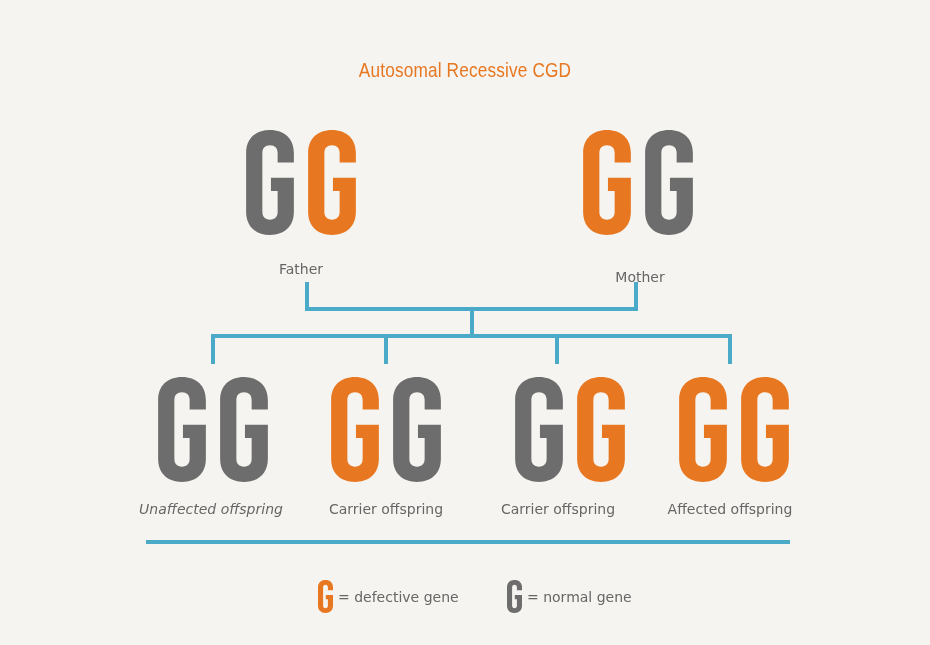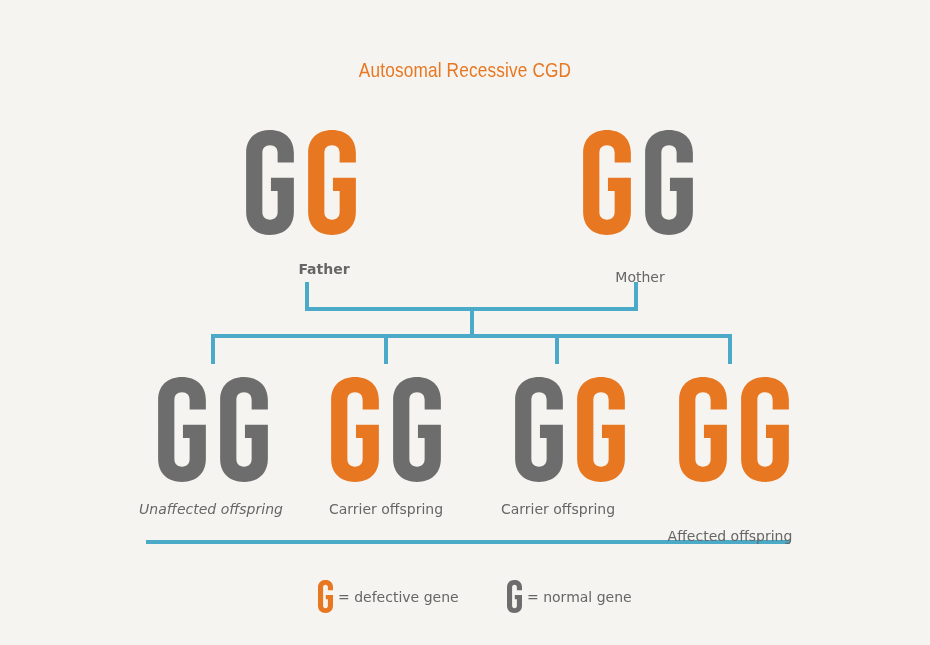--- a/index.html
+++ b/index.html
@@ -39,21 +39,21 @@
 </svg>
 
 <div class="pair" style="left:243px; top:130px;">
     <svg viewBox="0 0 50 110" width="54" height="105" class="glyph">
       <path d="M25 0 C40 0 50 9 50 24 V34 H33 V24 C33 19 30 16 25 16 C20 16 17 19 17 24 V86 C17 91 20 94 25 94 C30 94 33 91 33 86 V64 H26 V50 H50 V86 C50 101 40 110 25 110 C10 110 0 101 0 86 V24 C0 9 10 0 25 0 Z" fill="#6d6d6d"></path>
     </svg>
     <svg viewBox="0 0 50 110" width="54" height="105" class="glyph" style="margin-left: 8px;">
       <path d="M25 0 C40 0 50 9 50 24 V34 H33 V24 C33 19 30 16 25 16 C20 16 17 19 17 24 V86 C17 91 20 94 25 94 C30 94 33 91 33 86 V64 H26 V50 H50 V86 C50 101 40 110 25 110 C10 110 0 101 0 86 V24 C0 9 10 0 25 0 Z" fill="#e87722"></path>
     </svg>
   </div>
-<div class="label" style="left:274px; top:261px; width:100px;font-weight:bold;">Father</div>
+<div class="label" style="left:251px; top:261px; width:100px;">Father</div>
 
 <div class="pair" style="left:580px; top:130px;">
     <svg viewBox="0 0 50 110" width="54" height="105" class="glyph">
       <path d="M25 0 C40 0 50 9 50 24 V34 H33 V24 C33 19 30 16 25 16 C20 16 17 19 17 24 V86 C17 91 20 94 25 94 C30 94 33 91 33 86 V64 H26 V50 H50 V86 C50 101 40 110 25 110 C10 110 0 101 0 86 V24 C0 9 10 0 25 0 Z" fill="#e87722"></path>
     </svg>
     <svg viewBox="0 0 50 110" width="54" height="105" class="glyph" style="margin-left: 8px;">
       <path d="M25 0 C40 0 50 9 50 24 V34 H33 V24 C33 19 30 16 25 16 C20 16 17 19 17 24 V86 C17 91 20 94 25 94 C30 94 33 91 33 86 V64 H26 V50 H50 V86 C50 101 40 110 25 110 C10 110 0 101 0 86 V24 C0 9 10 0 25 0 Z" fill="#6d6d6d"></path>
     </svg>
   </div>
 <div class="label" style="left:590px; top:261px; width:100px;margin-top:8px;">Mother</div>
@@ -89,21 +89,21 @@
 <div class="label" style="left:468px; top:501px; width:180px;">Carrier offspring</div>
 
 <div class="pair" style="left:676px; top:377px;">
     <svg viewBox="0 0 50 110" width="54" height="105" class="glyph">
       <path d="M25 0 C40 0 50 9 50 24 V34 H33 V24 C33 19 30 16 25 16 C20 16 17 19 17 24 V86 C17 91 20 94 25 94 C30 94 33 91 33 86 V64 H26 V50 H50 V86 C50 101 40 110 25 110 C10 110 0 101 0 86 V24 C0 9 10 0 25 0 Z" fill="#e87722"></path>
     </svg>
     <svg viewBox="0 0 50 110" width="54" height="105" class="glyph" style="margin-left: 8px;">
       <path d="M25 0 C40 0 50 9 50 24 V34 H33 V24 C33 19 30 16 25 16 C20 16 17 19 17 24 V86 C17 91 20 94 25 94 C30 94 33 91 33 86 V64 H26 V50 H50 V86 C50 101 40 110 25 110 C10 110 0 101 0 86 V24 C0 9 10 0 25 0 Z" fill="#e87722"></path>
     </svg>
   </div>
-<div class="label" style="left:640px; top:528px; width:180px;">Affected offspring</div>
+<div class="label" style="left:640px; top:501px; width:180px;">Affected offspring</div>
 
 <div class="legend-item" style="left:318px; top:580px;">
   <span>
       <svg viewBox="0 0 50 110" width="15" height="33" class="glyph">
         <path d="M25 0 C40 0 50 9 50 24 V34 H33 V24 C33 19 30 16 25 16 C20 16 17 19 17 24 V86 C17 91 20 94 25 94 C30 94 33 91 33 86 V64 H26 V50 H50 V86 C50 101 40 110 25 110 C10 110 0 101 0 86 V24 C0 9 10 0 25 0 Z" fill="#e87722"></path>
       </svg>
     </span>
   <span class="legend-text">= defective gene</span>
 </div>
 <div class="legend-item" style="left:507px; top:580px;">

